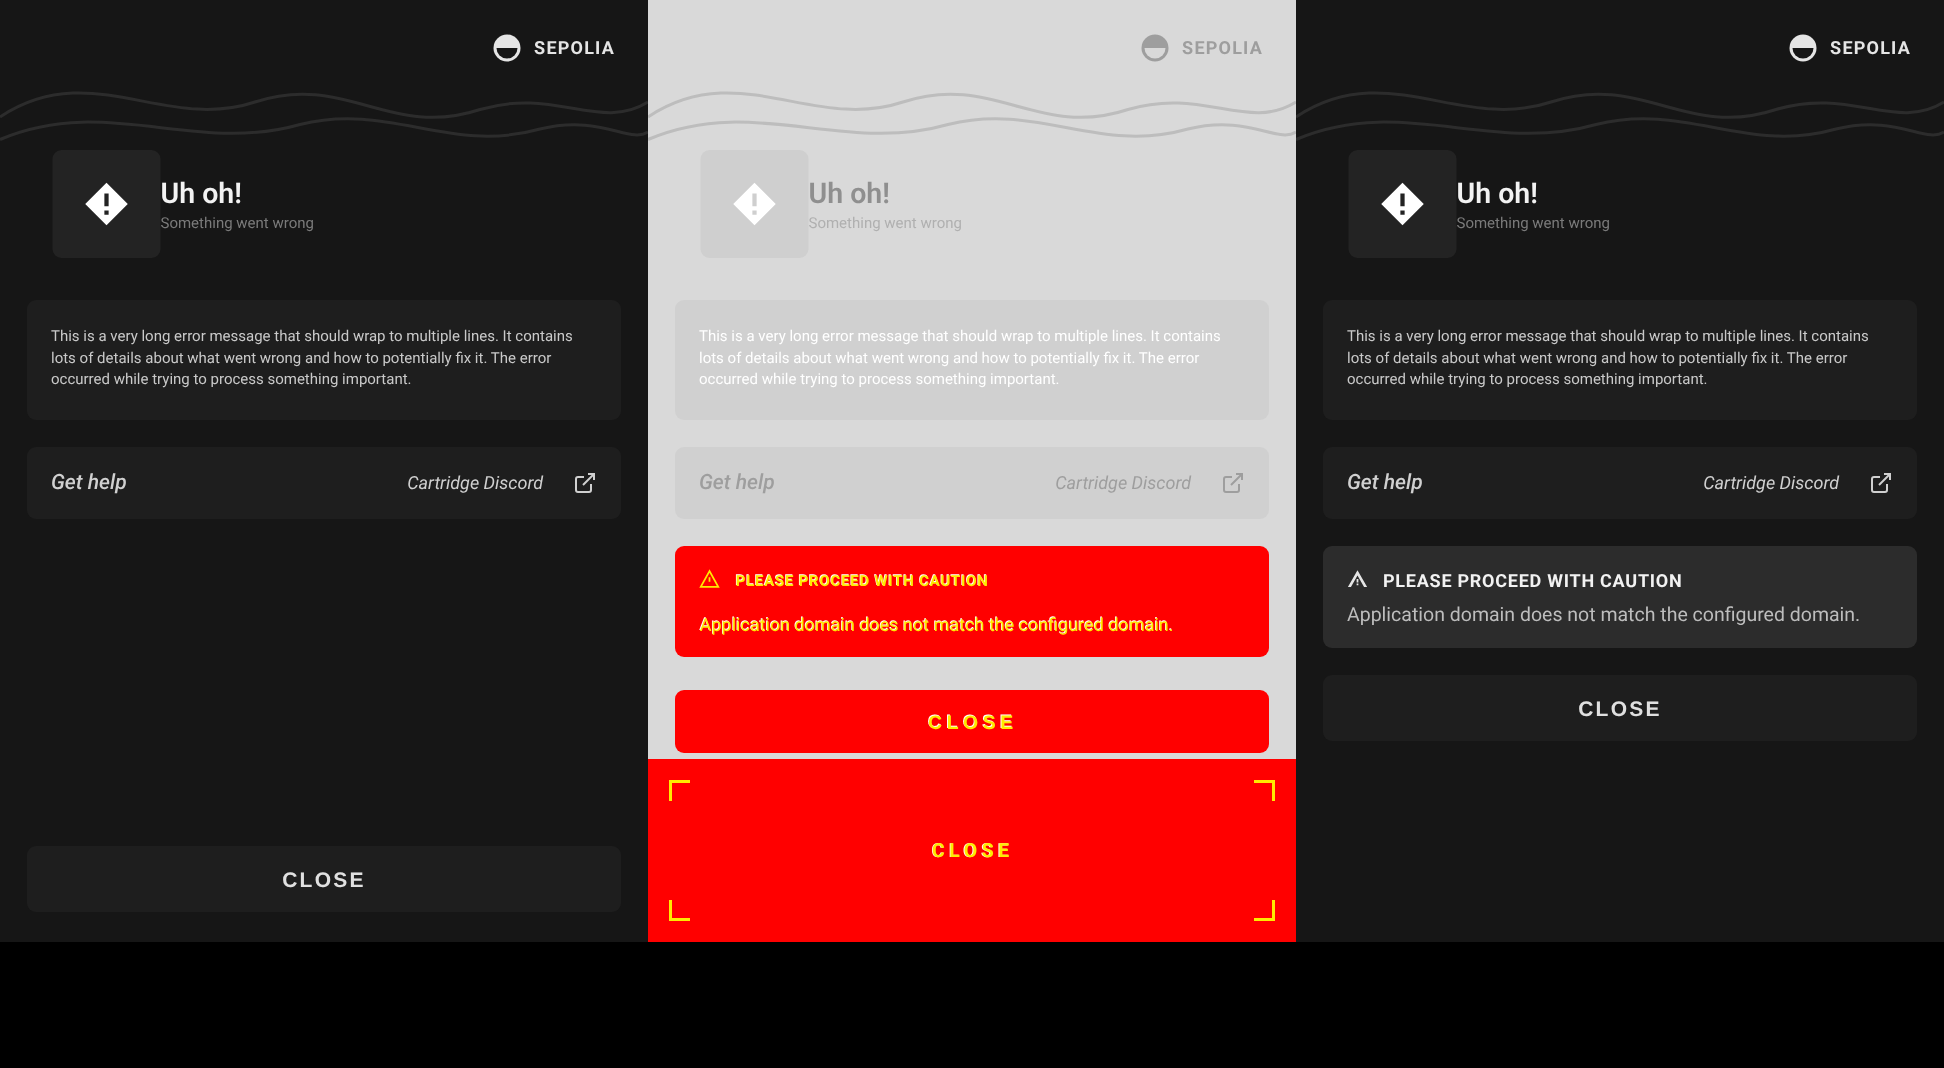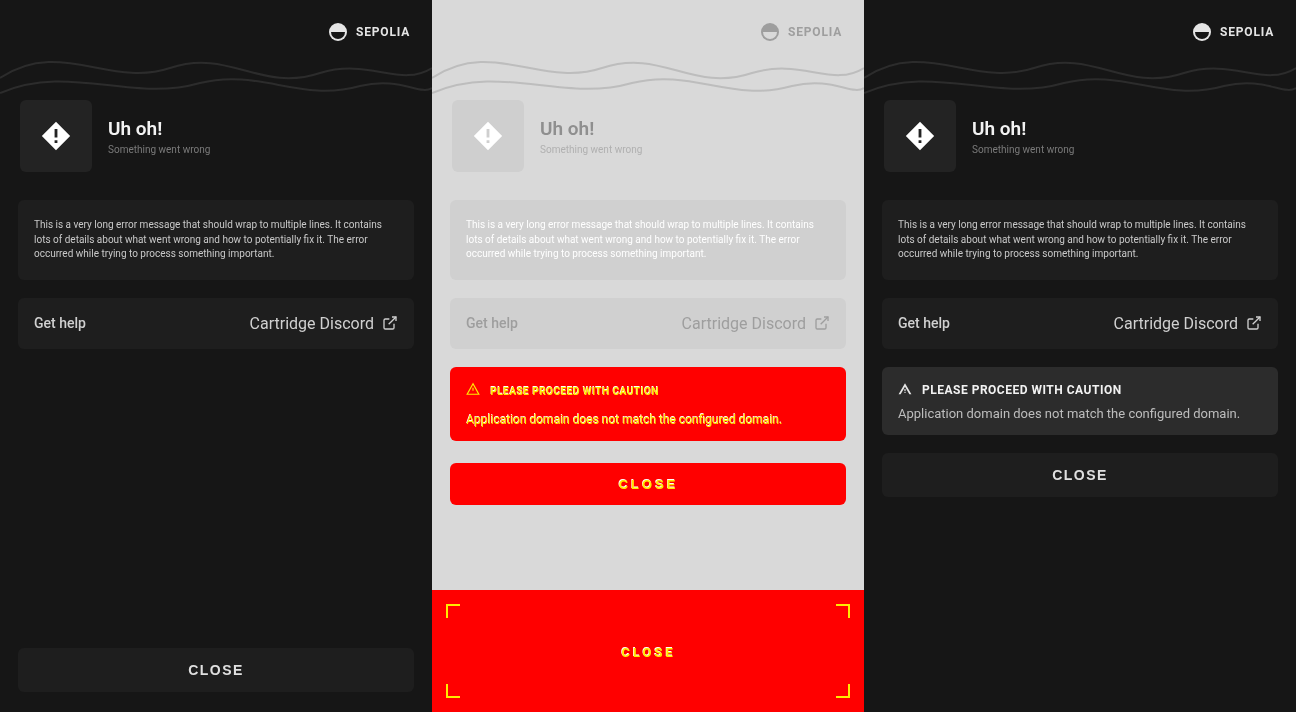--- a/index.html
+++ b/index.html
@@ -1,38 +1,38 @@
 <!DOCTYPE html>
 <html><head>
 <meta charset="utf-8">
 <style>
   * { box-sizing: border-box; margin: 0; padding: 0; }
   html, body { width: 1296px; height: 712px; background: #000; font-family: -apple-system, BlinkMacSystemFont, "Segoe UI", Roboto, Helvetica, Arial, sans-serif; color: #e5e5e5; }
   .stage { display: flex; gap: 0; width: 1296px; height: 712px; }
-  .panel { width: 432px; height: 712px; background: #161616; position: relative; overflow: hidden; }
+  .panel { width: 432px; height: 628px; background: #161616; position: relative; overflow: hidden; }
   
   .net-badge { position: absolute; top: 22px; right: 22px; display: flex; align-items: center; gap: 8px; }
   .net-badge .net-label { font-size: 12px; font-weight: 700; letter-spacing: 0.8px; color: #e5e5e5; }
   .net-badge .net-icon svg { display:block; }
   
   .hill { position: absolute; left: 0; right: 0; top: 18px; height: 86px; }
   .hill svg { display:block; width:100%; height:100%; }
   
-  .headrow { position: absolute; left: 20px; right: 18px; top: 100px; display: flex; align-items: center; gap: 16px; }
+  .headrow { position: absolute; left: 35px; right: 18px; top: 100px; display: flex; align-items: center; }
   .iconbox { width: 72px; height: 72px; background: #232323; border-radius: 6px; display:flex; align-items:center; justify-content:center; }
   .iconbox svg { display:block; }
   .htxt h2 { font-size: 19px; font-weight: 600; color: #f2f2f2; margin-bottom: 4px; }
   .htxt p { font-size: 10px; color: #7a7a7a; }
   
   .body { position: absolute; left: 18px; right: 18px; top: 200px; bottom: 0; display:flex; flex-direction:column; }
   .errbox { background: #1e1e1e; border-radius: 6px; padding: 18px 16px; margin-bottom: 18px; }
   .errbox p { color: #c9c9c9; line-height: 1.45; font-size: 10px; }
-  .helpbox { background: #1e1e1e; border-radius: 6px; padding: 16px; display:flex; align-items:center; justify-content:space-between; margin-bottom: 18px; }
+  .helpbox { background: #1e1e1e; border-radius: 6px; padding: 16px; display:flex; align-items:center; justify-content:space-between; margin-bottom: 18px; font-style: italic; }
   .helpbox .lbl { color: #d0d0d0; font-size: 14px; font-weight:500; }
-  .helpbox .link { display:flex; align-items:center; gap:8px; color:#d0d0d0; font-size:16px; cursor:pointer; }
+  .helpbox .link { display:flex; align-items:center; gap:20px; color:#d0d0d0; font-size:12px; cursor:pointer; }
   .helpbox .link svg { display:block; }
   .warnbox { background: #2c2c2c; border-radius: 6px; padding: 14px 16px; margin-bottom: 18px; }
   .warnbox .wtop { display:flex; align-items:center; gap:10px; margin-bottom:6px; }
   .warnbox .wtitle { color:#f2f2f2; font-size:12px; font-weight:700; letter-spacing:0.5px; }
   .warnbox .wdesc { color:#bdbdbd; font-size:13px; }
   .closebtn { width:100%; height:44px; background:#1e1e1e; border:none; border-radius:6px; color:#e0e0e0; font-size:14px; font-weight:700; letter-spacing:1.5px; cursor:pointer; }
   .footer-close { margin-top:auto; margin-bottom:20px; }
   
   .panel.mid { background: #d9d9d9; }
   .panel.mid .hill path { stroke: #bdbdbd; }

